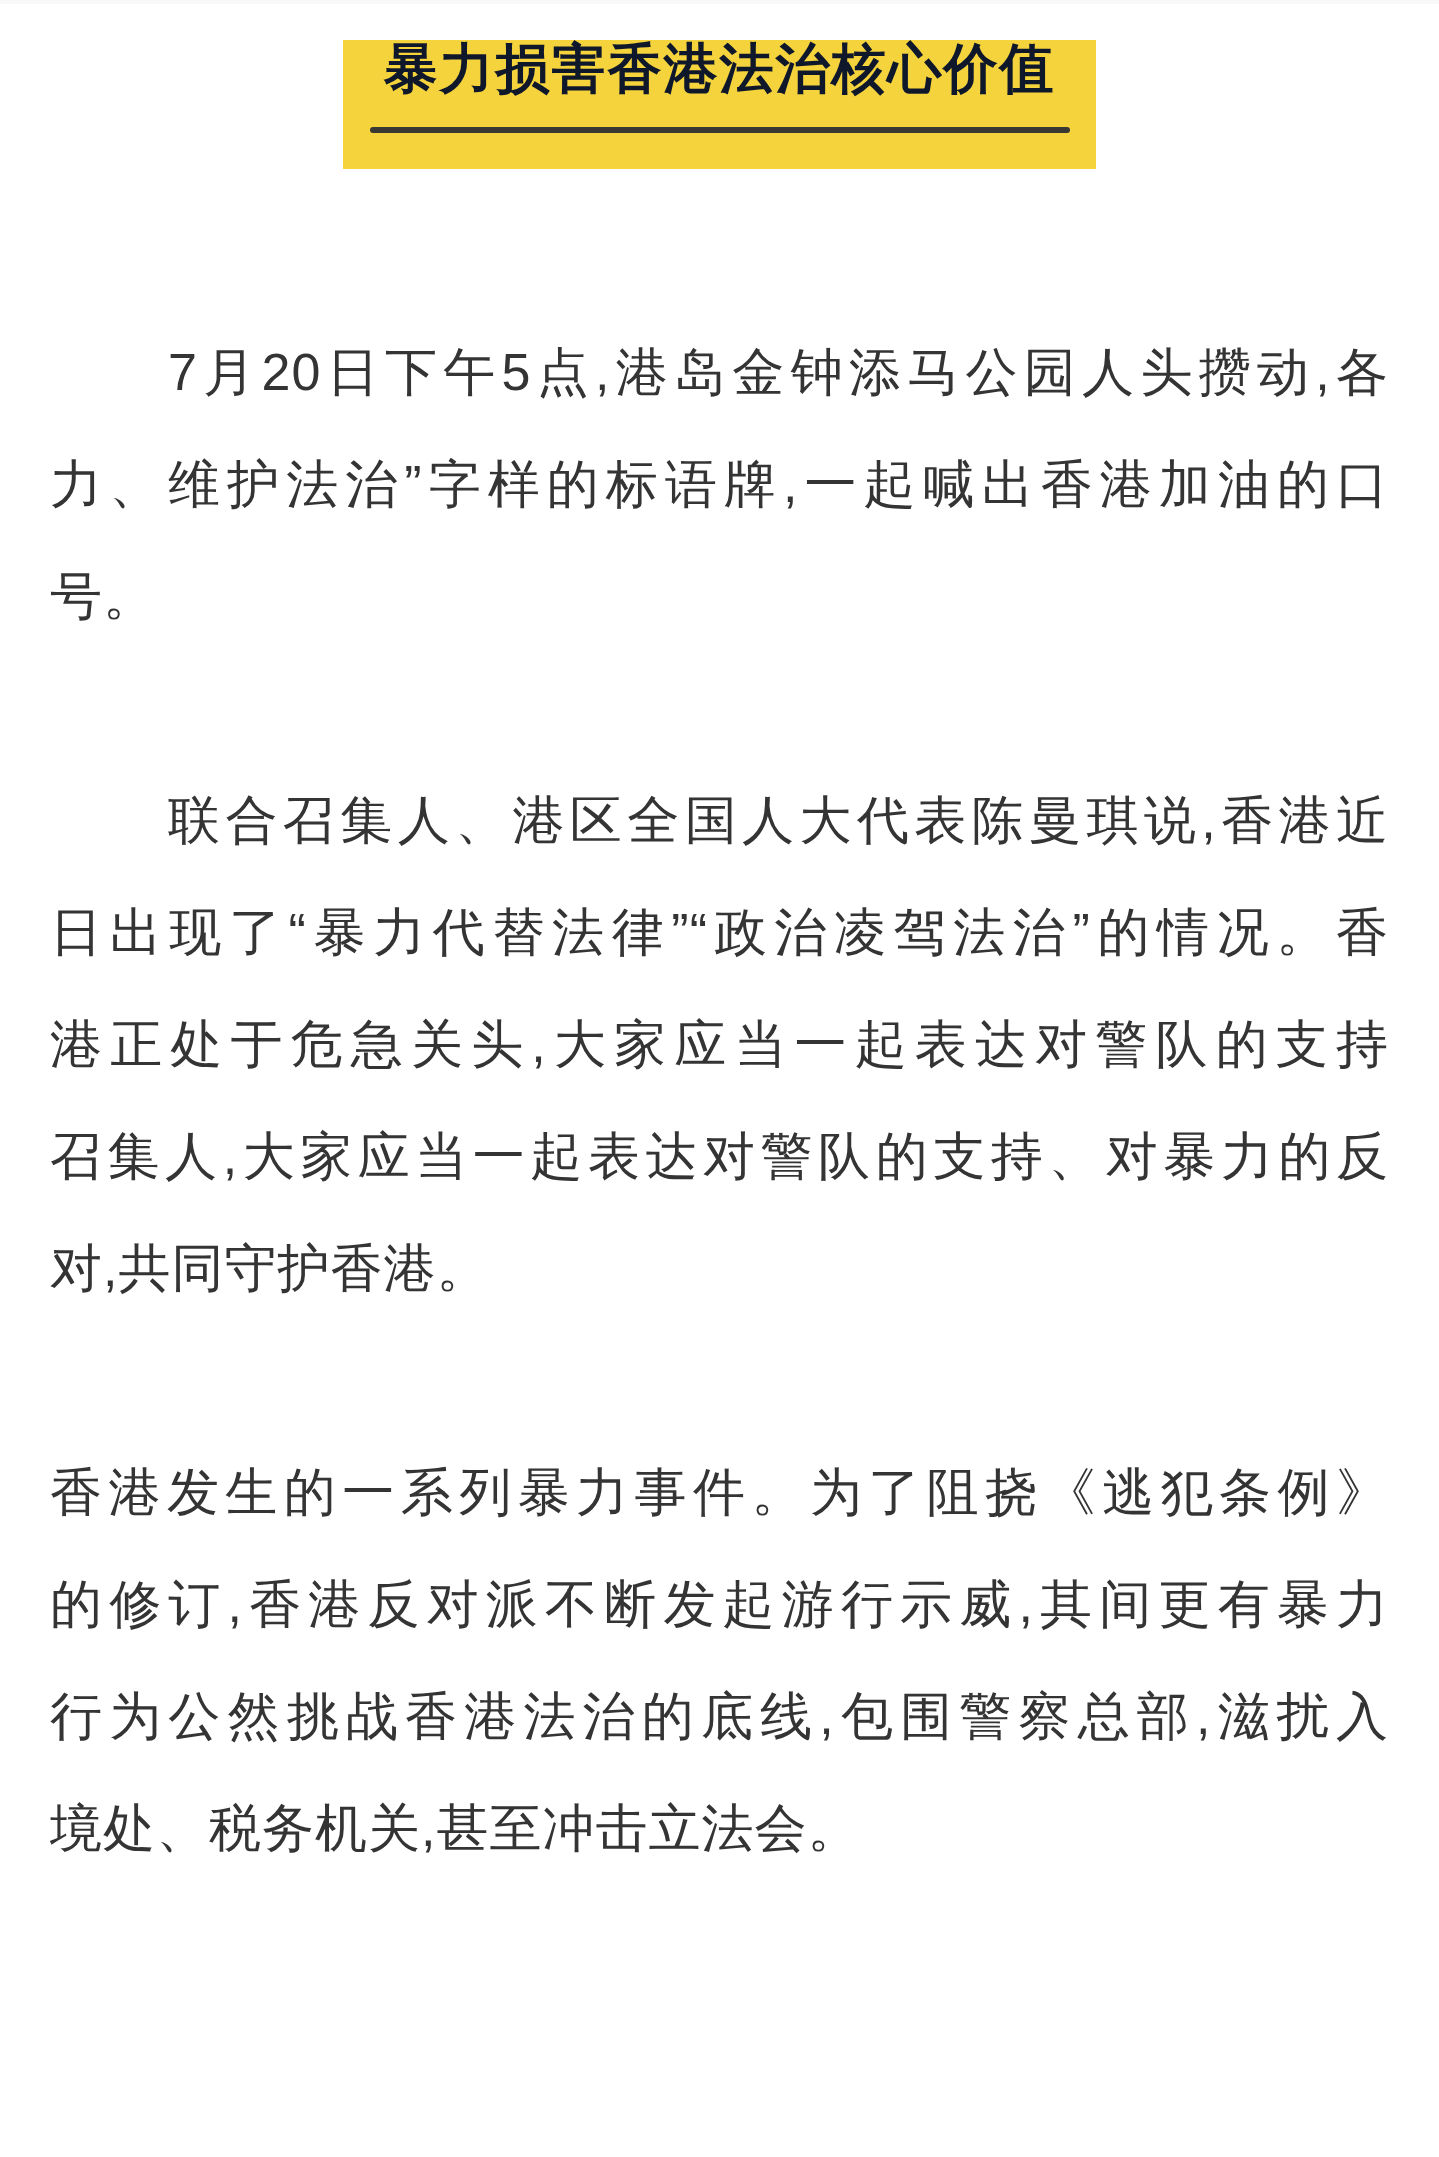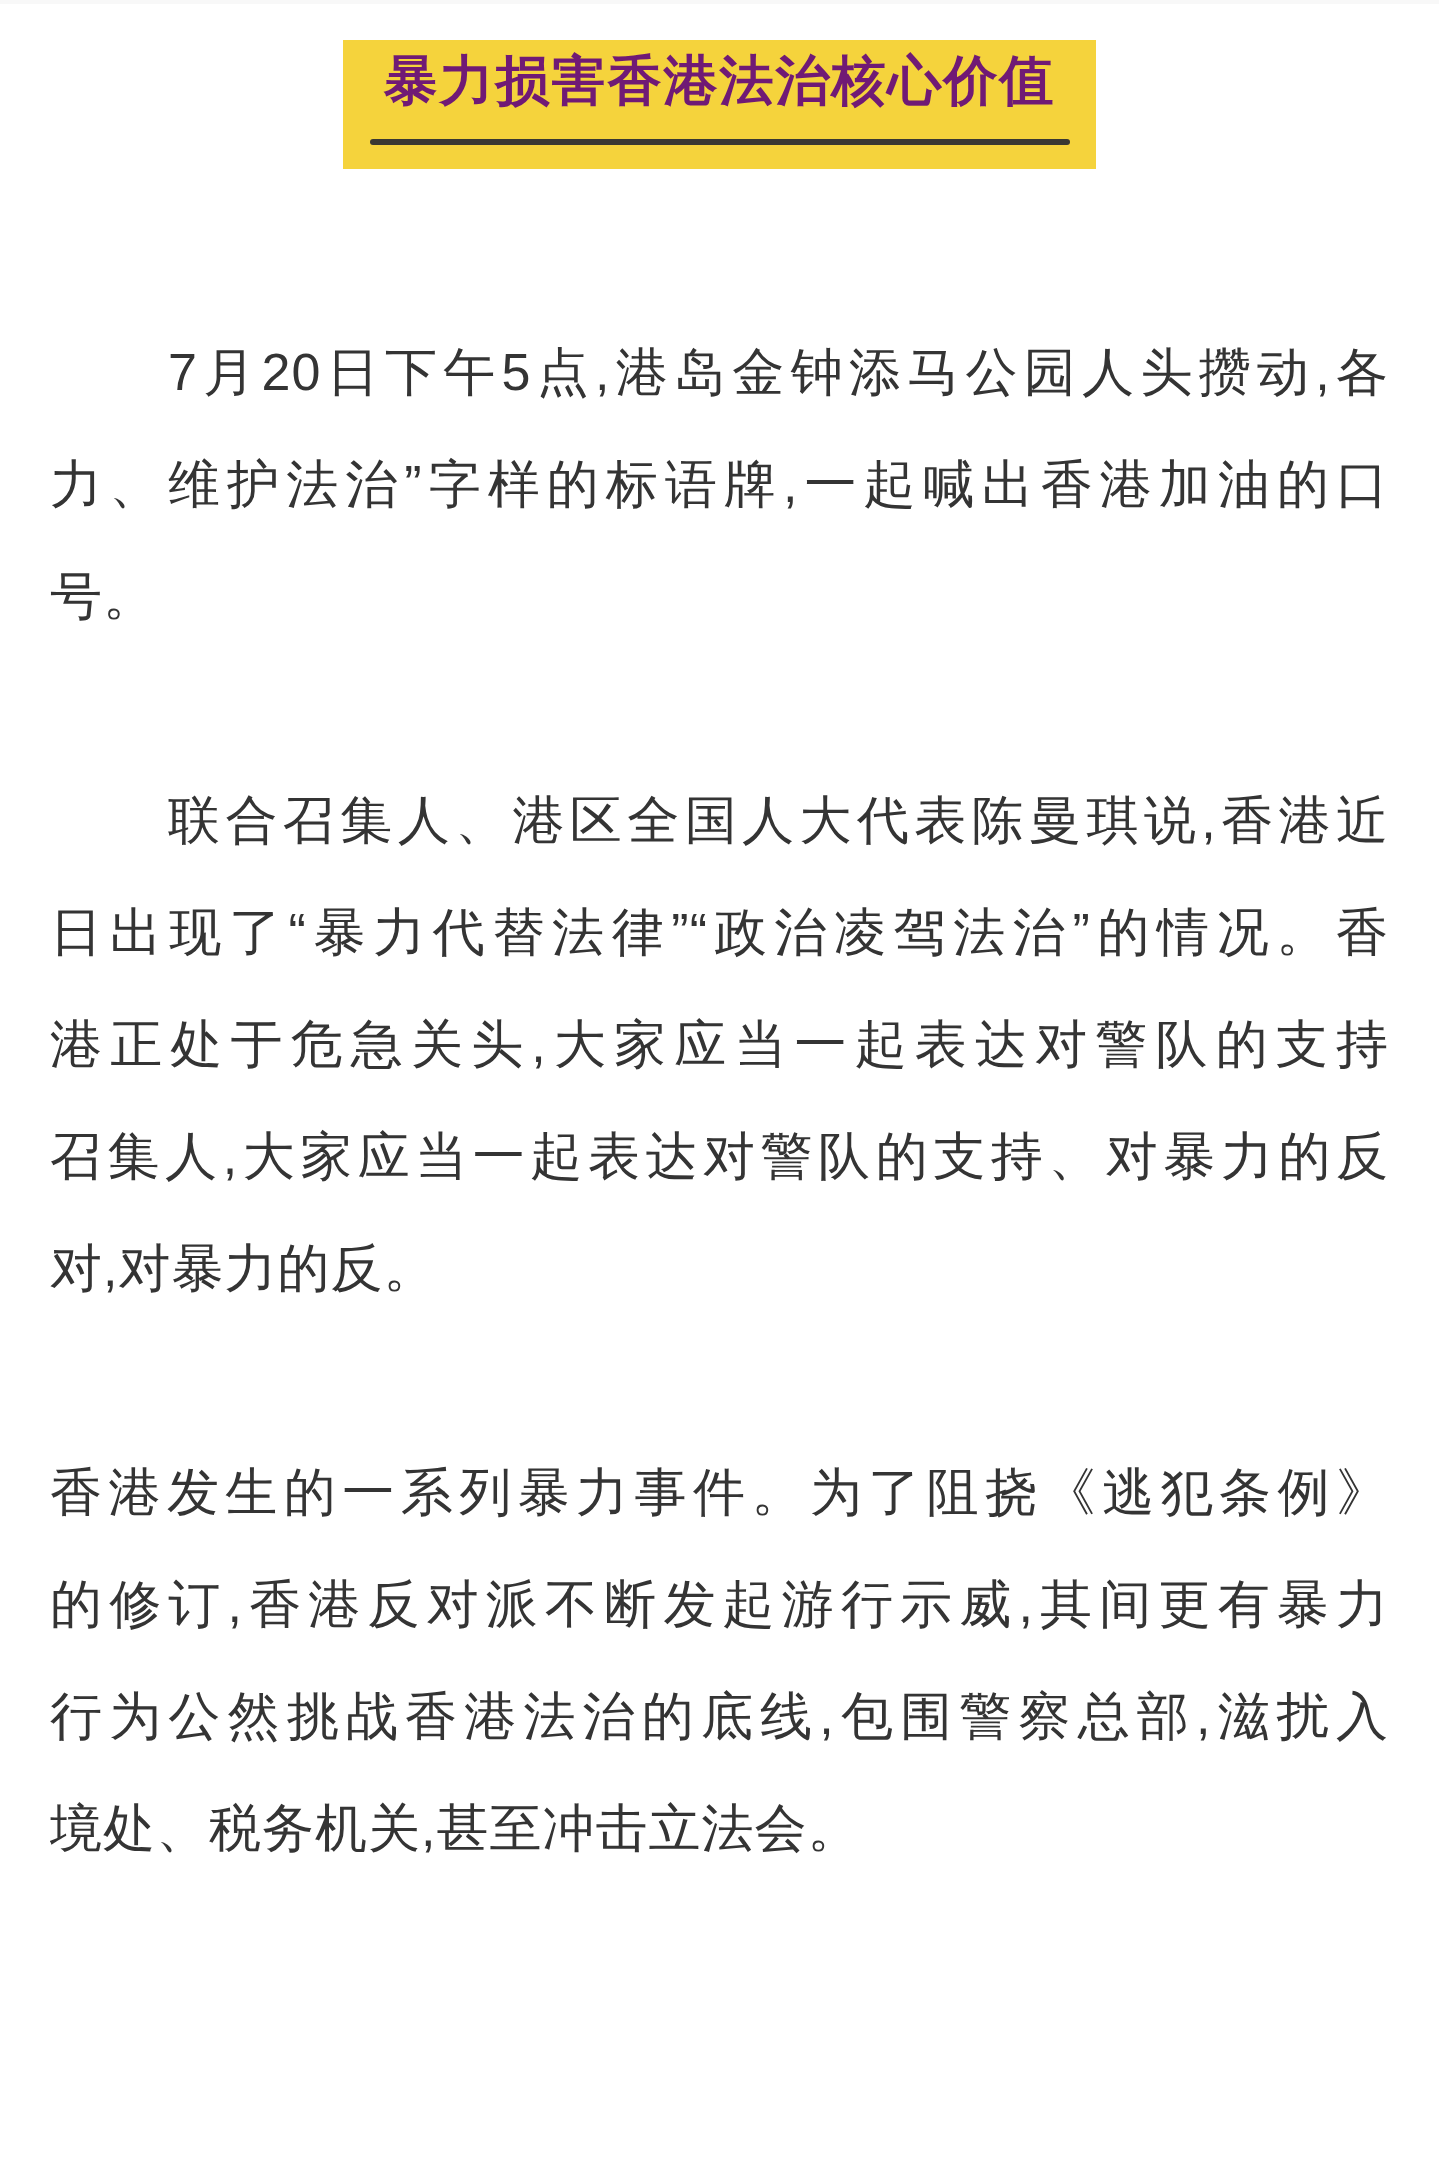--- a/index.html
+++ b/index.html
@@ -17,26 +17,26 @@
   .title-banner {
     width: 753px;
     height: 129px;
     margin: 36px auto 0 auto;
     background: #f5d33c;
     box-sizing: border-box;
     text-align: center;
   }
   .title {
     margin: 0;
-    padding-top: 12px;
+    padding-top: 0;
     font-size: 54px;
     line-height: 56px;
     font-weight: 700;
     letter-spacing: 2px;
-    color: #701a75;
+    color: #0f172a;
   }
   .title-underline {
     width: 700px;
     height: 6px;
     margin: 31px auto 0 auto;
     background: #3a3832;
     border-radius: 3px;
   }
   .article {
     margin: 147px 50px 0 50px;
@@ -73,21 +73,21 @@
       <span class="line first">7月20日下午5点,港岛金钟添马公园人头攒动,各</span>
       <span class="line">力、维护法治”字样的标语牌,一起喊出香港加油的口</span>
       <span class="line last">号。</span>
     </p>
 
     <p class="para">
       <span class="line first">联合召集人、港区全国人大代表陈曼琪说,香港近</span>
       <span class="line">日出现了“暴力代替法律”“政治凌驾法治”的情况。香</span>
       <span class="line">港正处于危急关头,大家应当一起表达对警队的支持</span>
       <span class="line">召集人,大家应当一起表达对警队的支持、对暴力的反</span>
-      <span class="line last">对,对暴力的反。</span>
+      <span class="line last">对,共同守护香港。</span>
     </p>
 
     <p class="para">
       <span class="line">香港发生的一系列暴力事件。为了阻挠《逃犯条例》</span>
       <span class="line">的修订,香港反对派不断发起游行示威,其间更有暴力</span>
       <span class="line">行为公然挑战香港法治的底线,包围警察总部,滋扰入</span>
       <span class="line last">境处、税务机关,甚至冲击立法会。</span>
     </p>
   </main>
 </div>

